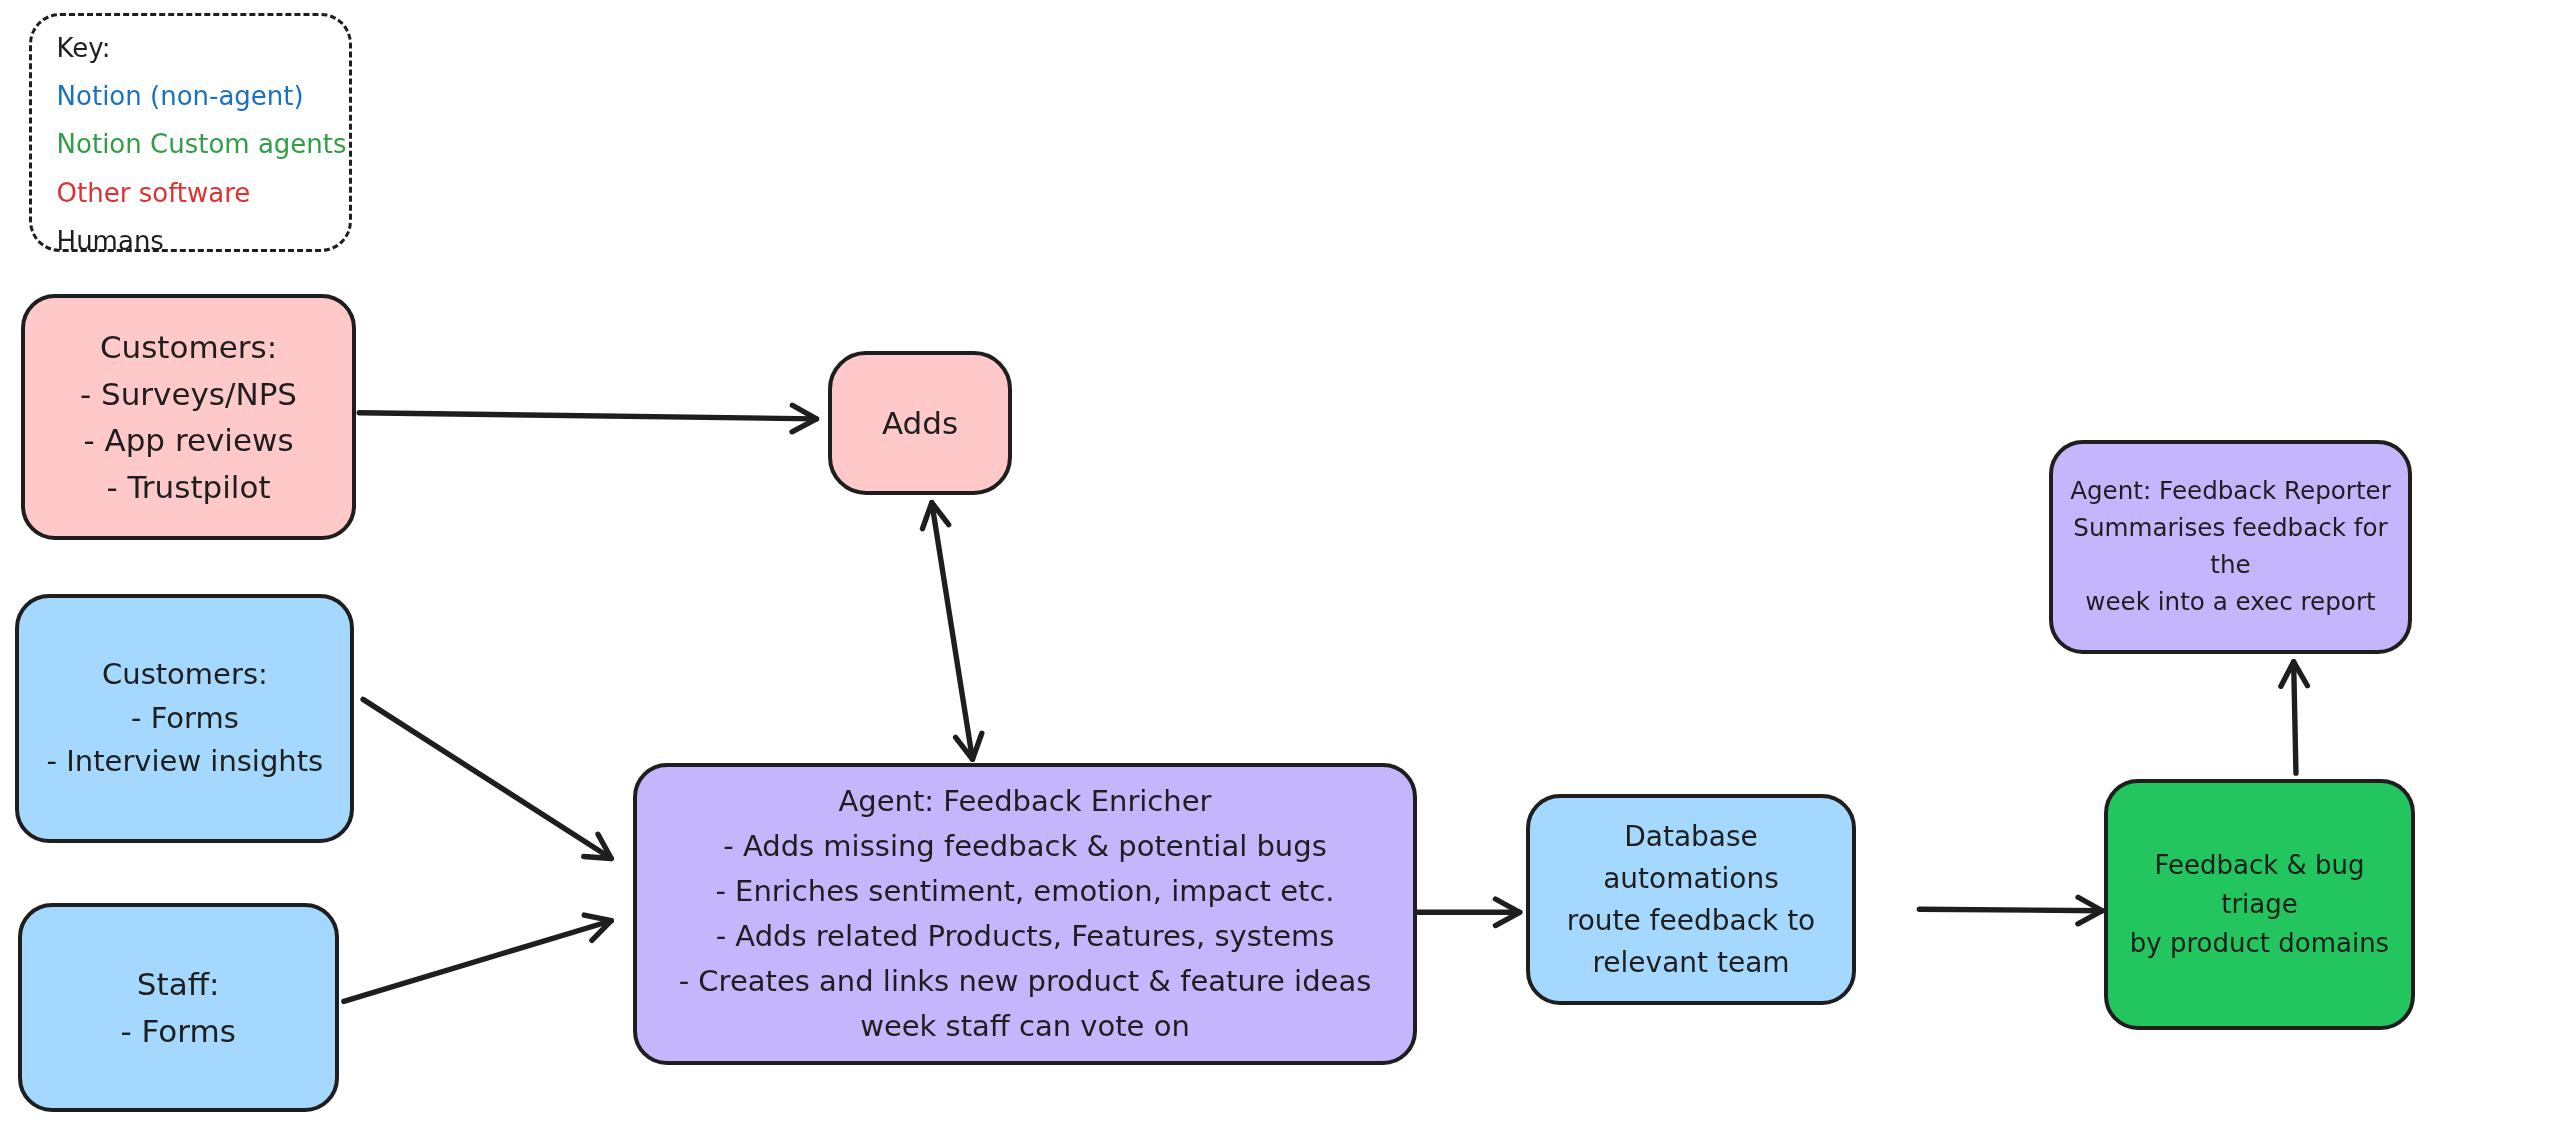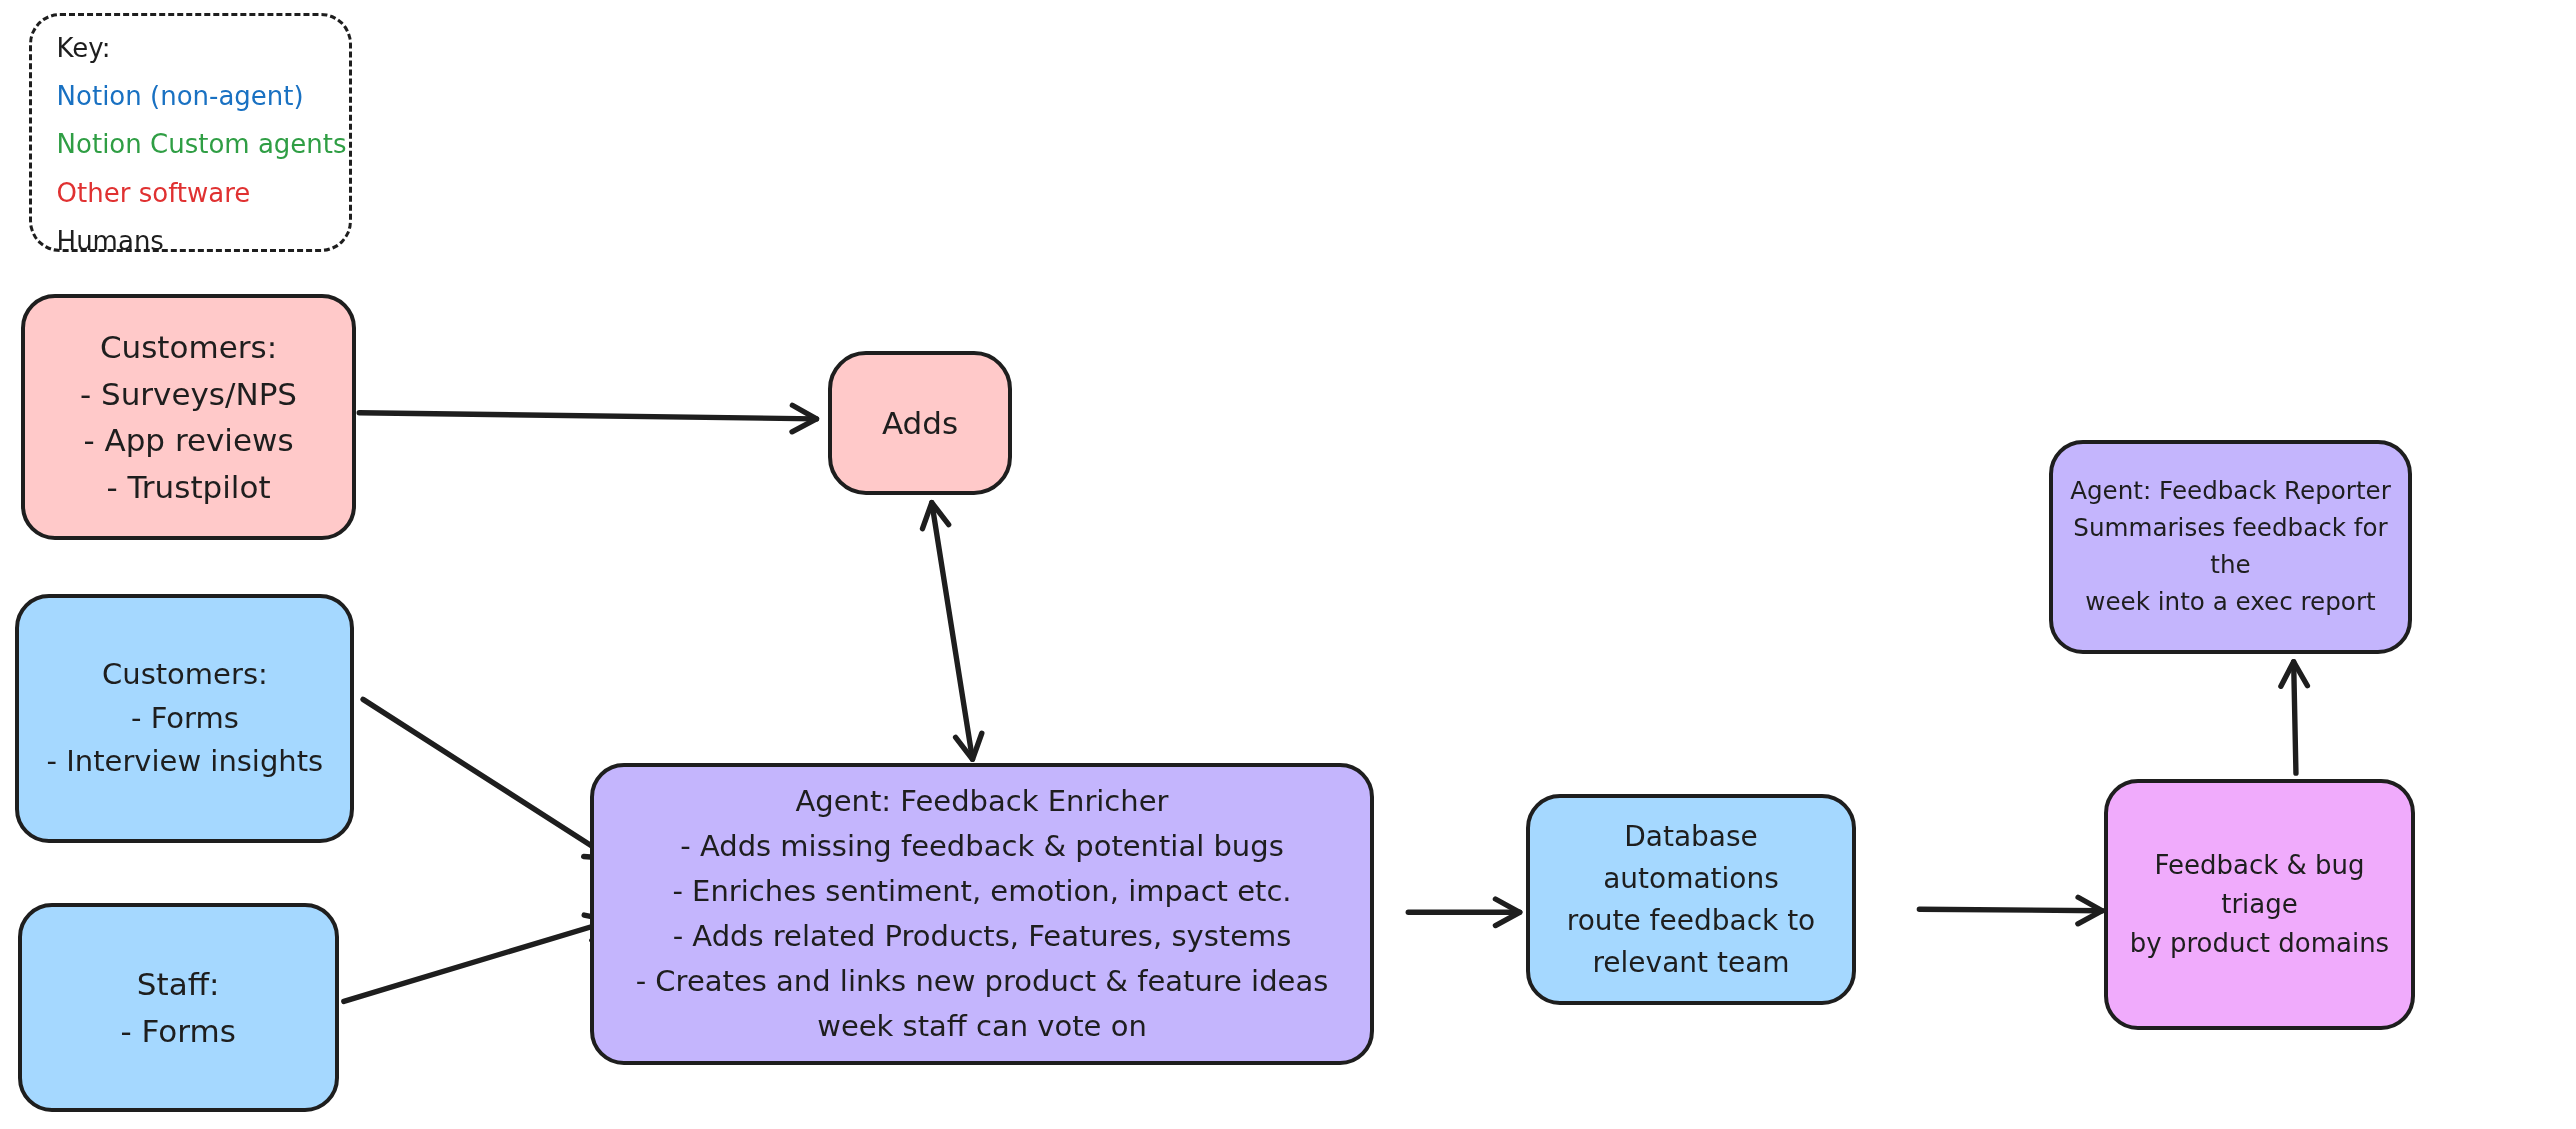--- a/index.html
+++ b/index.html
@@ -18,27 +18,27 @@
   }
   .node{
     position:absolute;box-sizing:border-box;
     border:4.6px solid #1e1e1e;border-radius:34px;
     display:flex;flex-direction:column;justify-content:center;align-items:center;
     text-align:center;line-height:1.5;padding:4.6px 7.7px;
   }
   .fill-pink{background:#ffc9c9;}
   .fill-blue{background:#a5d8ff;}
   .fill-green{background:#c4b5fd;}
-  .fill-white{background:#f0abfc;}
+  .fill-white{background:#22c55e;}
 
   #node-customers-external{left:21px;top:294px;width:335px;height:246px;font-size:31px;}
   #node-slack{left:828px;top:351px;width:184px;height:144px;font-size:31px;border-radius:38px;}
   #node-customers-notion{left:15.4px;top:594px;width:339px;height:249px;font-size:29px;}
   #node-staff-forms{left:17.7px;top:903px;width:321px;height:209px;font-size:31px;}
-  #node-feedback-enricher{left:590px;top:763px;width:784px;height:302px;font-size:29px;line-height:1.55;}
+  #node-feedback-enricher{left:633px;top:763px;width:784px;height:302px;font-size:29px;line-height:1.55;}
   #node-database-automations{left:1526px;top:794px;width:330px;height:211px;font-size:28px;}
   #node-feedback-triage{left:2104px;top:779px;width:311px;height:251px;font-size:26px;}
   #node-feedback-reporter{left:2049px;top:440px;width:363px;height:214px;font-size:24.6px;}
 
   #key-box{
     position:absolute;box-sizing:border-box;
     left:29px;top:13px;width:323px;height:239px;
     border:3.8px dashed #1e1e1e;border-radius:31px;
     padding:17px 12.3px 14px 24.6px;
     display:flex;flex-direction:column;justify-content:space-between;

